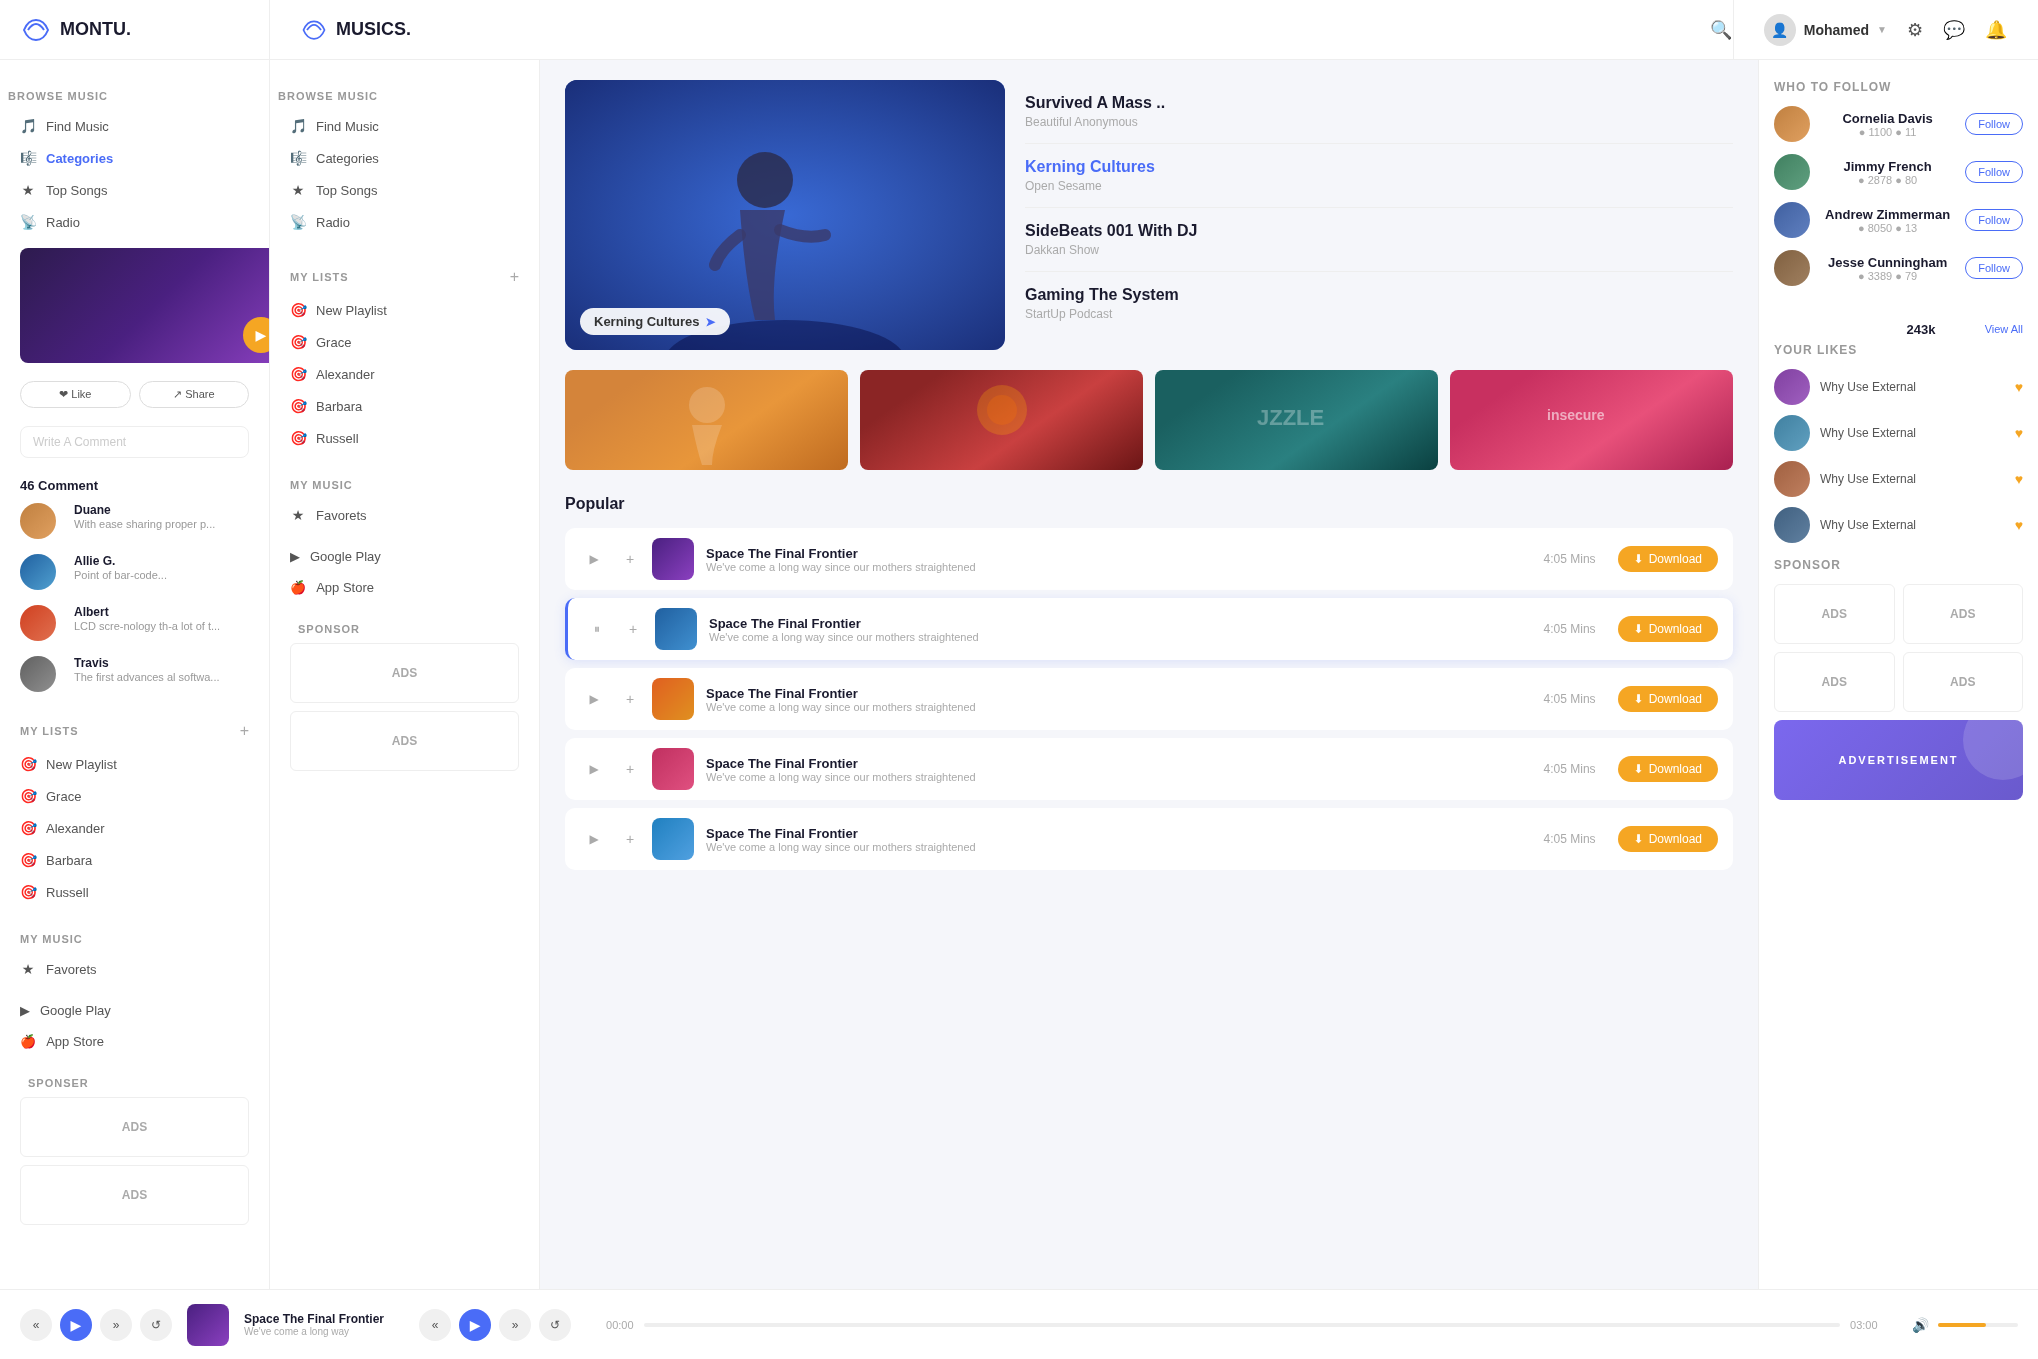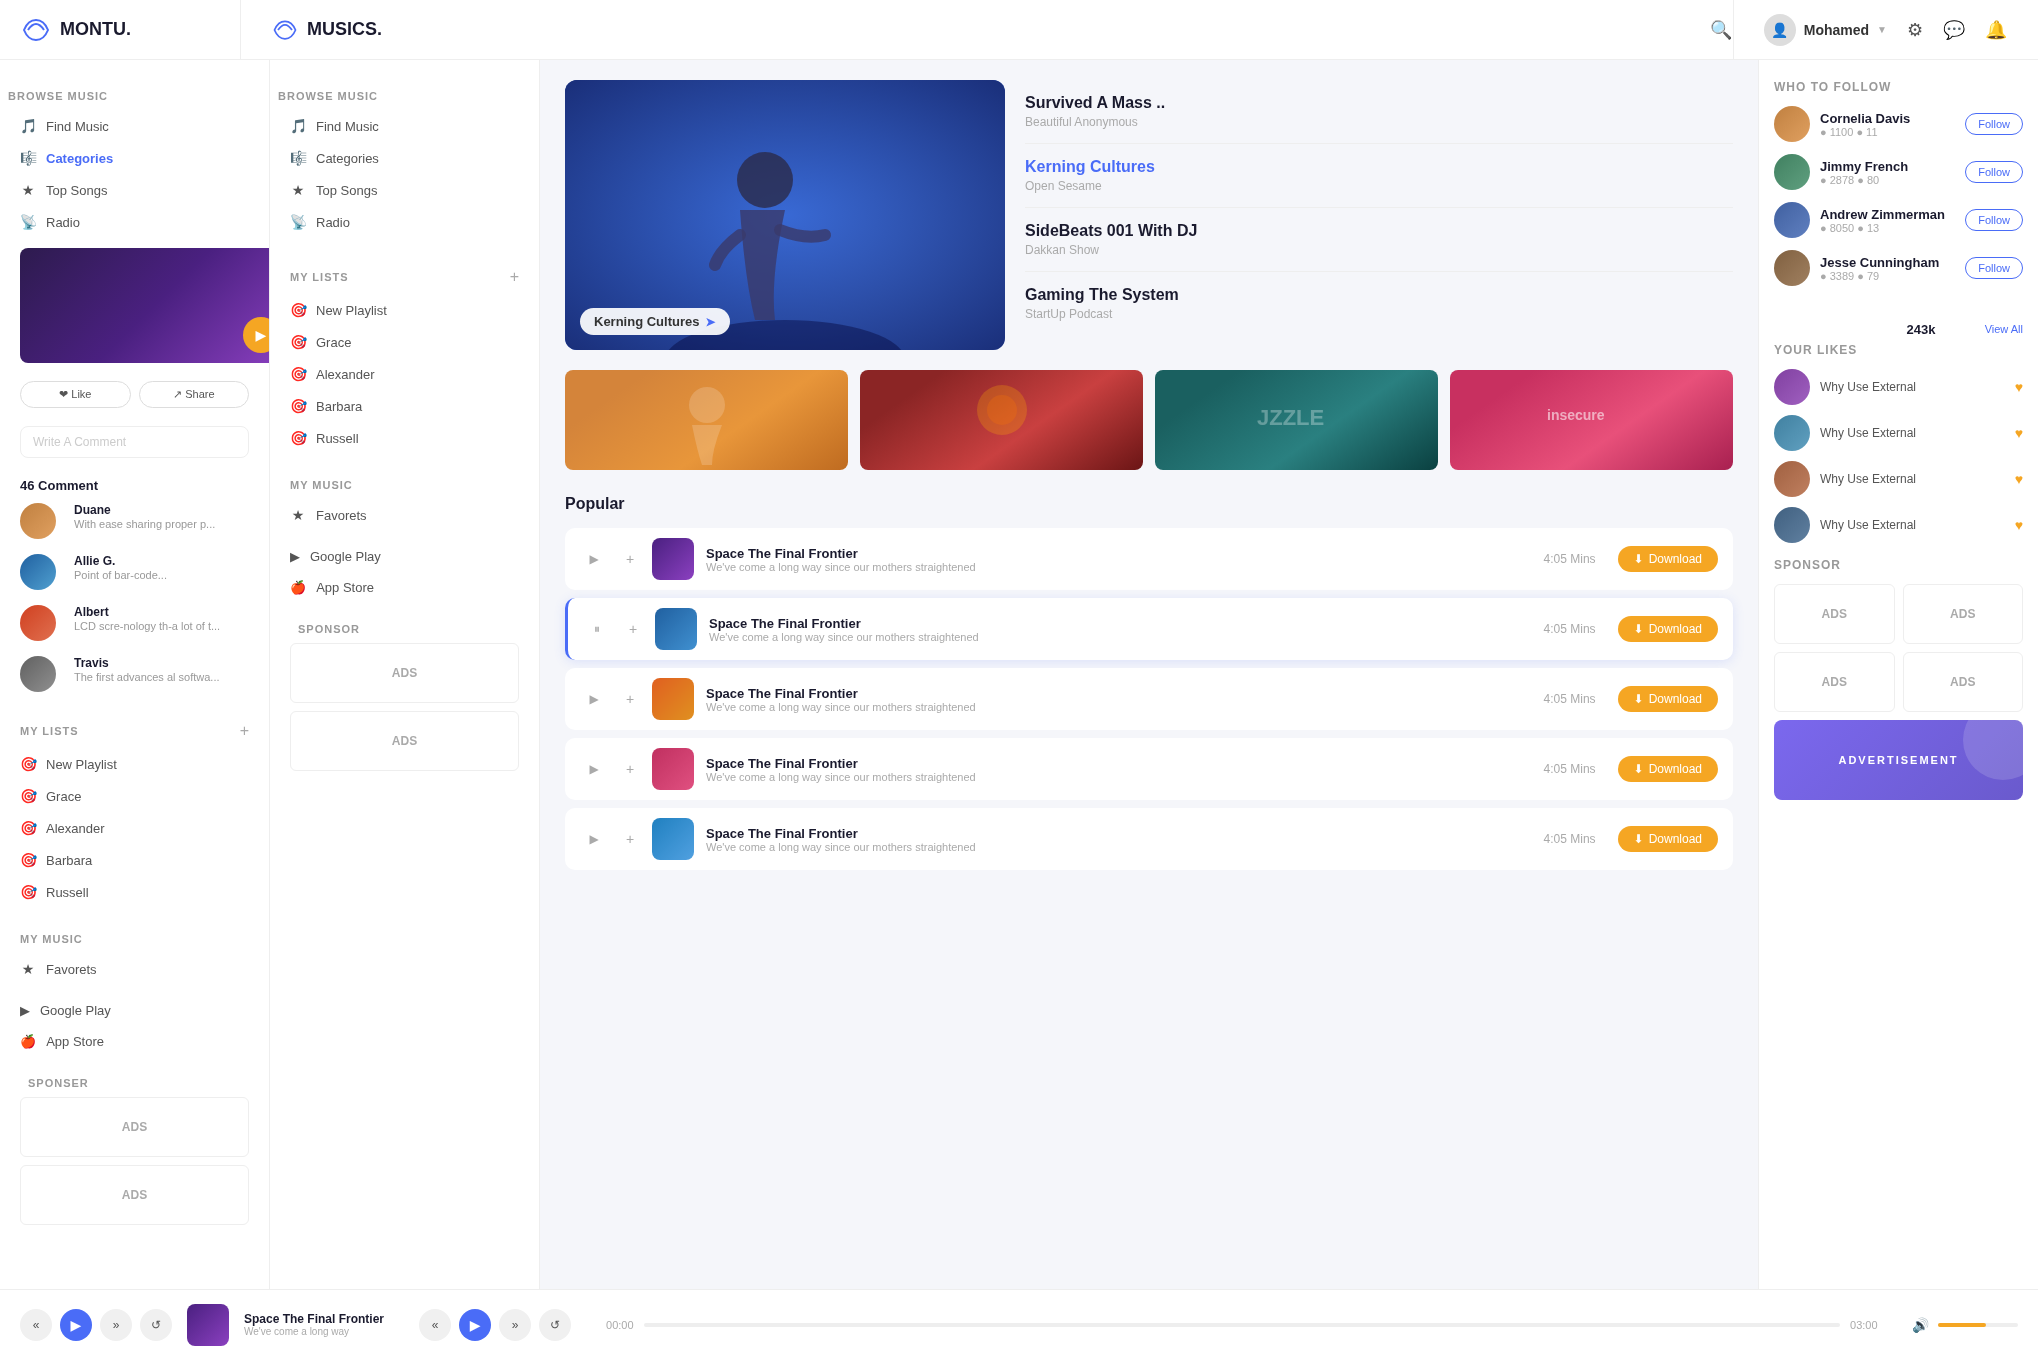--- a/index.html
+++ b/index.html
@@ -4,21 +4,21 @@
   <style>
     * { box-sizing: border-box; margin: 0; padding: 0; }
     body { font-family: 'Segoe UI', Arial, sans-serif; background: #f5f6fa; display: flex; flex-direction: column; height: 100vh; overflow: hidden; }
 
     
     .top-nav {
       display: flex; align-items: center; background: #fff; height: 60px;
       border-bottom: 1px solid #eee; position: fixed; top: 0; left: 0; right: 0; z-index: 100;
     }
     .top-nav-left {
-      width: 241px; display: flex; align-items: center; padding: 0 20px;
+      width: 270px; display: flex; align-items: center; padding: 0 20px;
       border-right: 1px solid #eee; height: 100%;
     }
     .logo { display: flex; align-items: center; gap: 8px; font-weight: 700; font-size: 18px; color: #1a1a2e; }
     .logo-icon { width: 32px; height: 32px; }
     .top-nav-center {
       flex: 1; display: flex; align-items: center; padding: 0 30px; gap: 20px;
     }
     .nav-logo { display: flex; align-items: center; gap: 8px; font-weight: 700; font-size: 18px; color: #1a1a2e; margin-right: 20px; }
     .nav-search { margin-left: auto; cursor: pointer; color: #555; font-size: 18px; }
     .top-nav-right {
@@ -144,21 +144,21 @@
 
     
     .right-sidebar {
       width: 280px; background: #fff; border-left: 1px solid #eee;
       overflow-y: auto; flex-shrink: 0; padding: 20px 15px;
     }
     .right-section-title { font-size: 12px; font-weight: 700; color: #999; text-transform: uppercase; letter-spacing: 1px; margin-bottom: 12px; }
     .follow-item { display: flex; align-items: center; gap: 10px; margin-bottom: 12px; }
     .follow-avatar { width: 36px; height: 36px; border-radius: 50%; flex-shrink: 0; overflow: hidden; }
     .follow-avatar-inner { width: 100%; height: 100%; background: #ddd; display: flex; align-items: center; justify-content: center; font-size: 12px; }
-    .follow-info { flex: 1; }
+    .follow-info { flex: 1; text-align: center; }
     .follow-name { font-size: 13px; font-weight: 600; color: #1a1a2e; }
     .follow-stats { font-size: 11px; color: #aaa; }
     .follow-btn {
       border: 1px solid #4a6cf7; color: #4a6cf7; background: none;
       border-radius: 15px; padding: 4px 12px; font-size: 11px; cursor: pointer;
     }
 
     .likes-header { display: flex; justify-content: space-between; align-items: center; margin-bottom: 12px; }
     .likes-title { font-size: 12px; font-weight: 700; color: #999; text-transform: uppercase; letter-spacing: 1px; margin-top: 42px; }
     .likes-count { font-size: 13px; font-weight: 700; color: #1a1a2e; }

